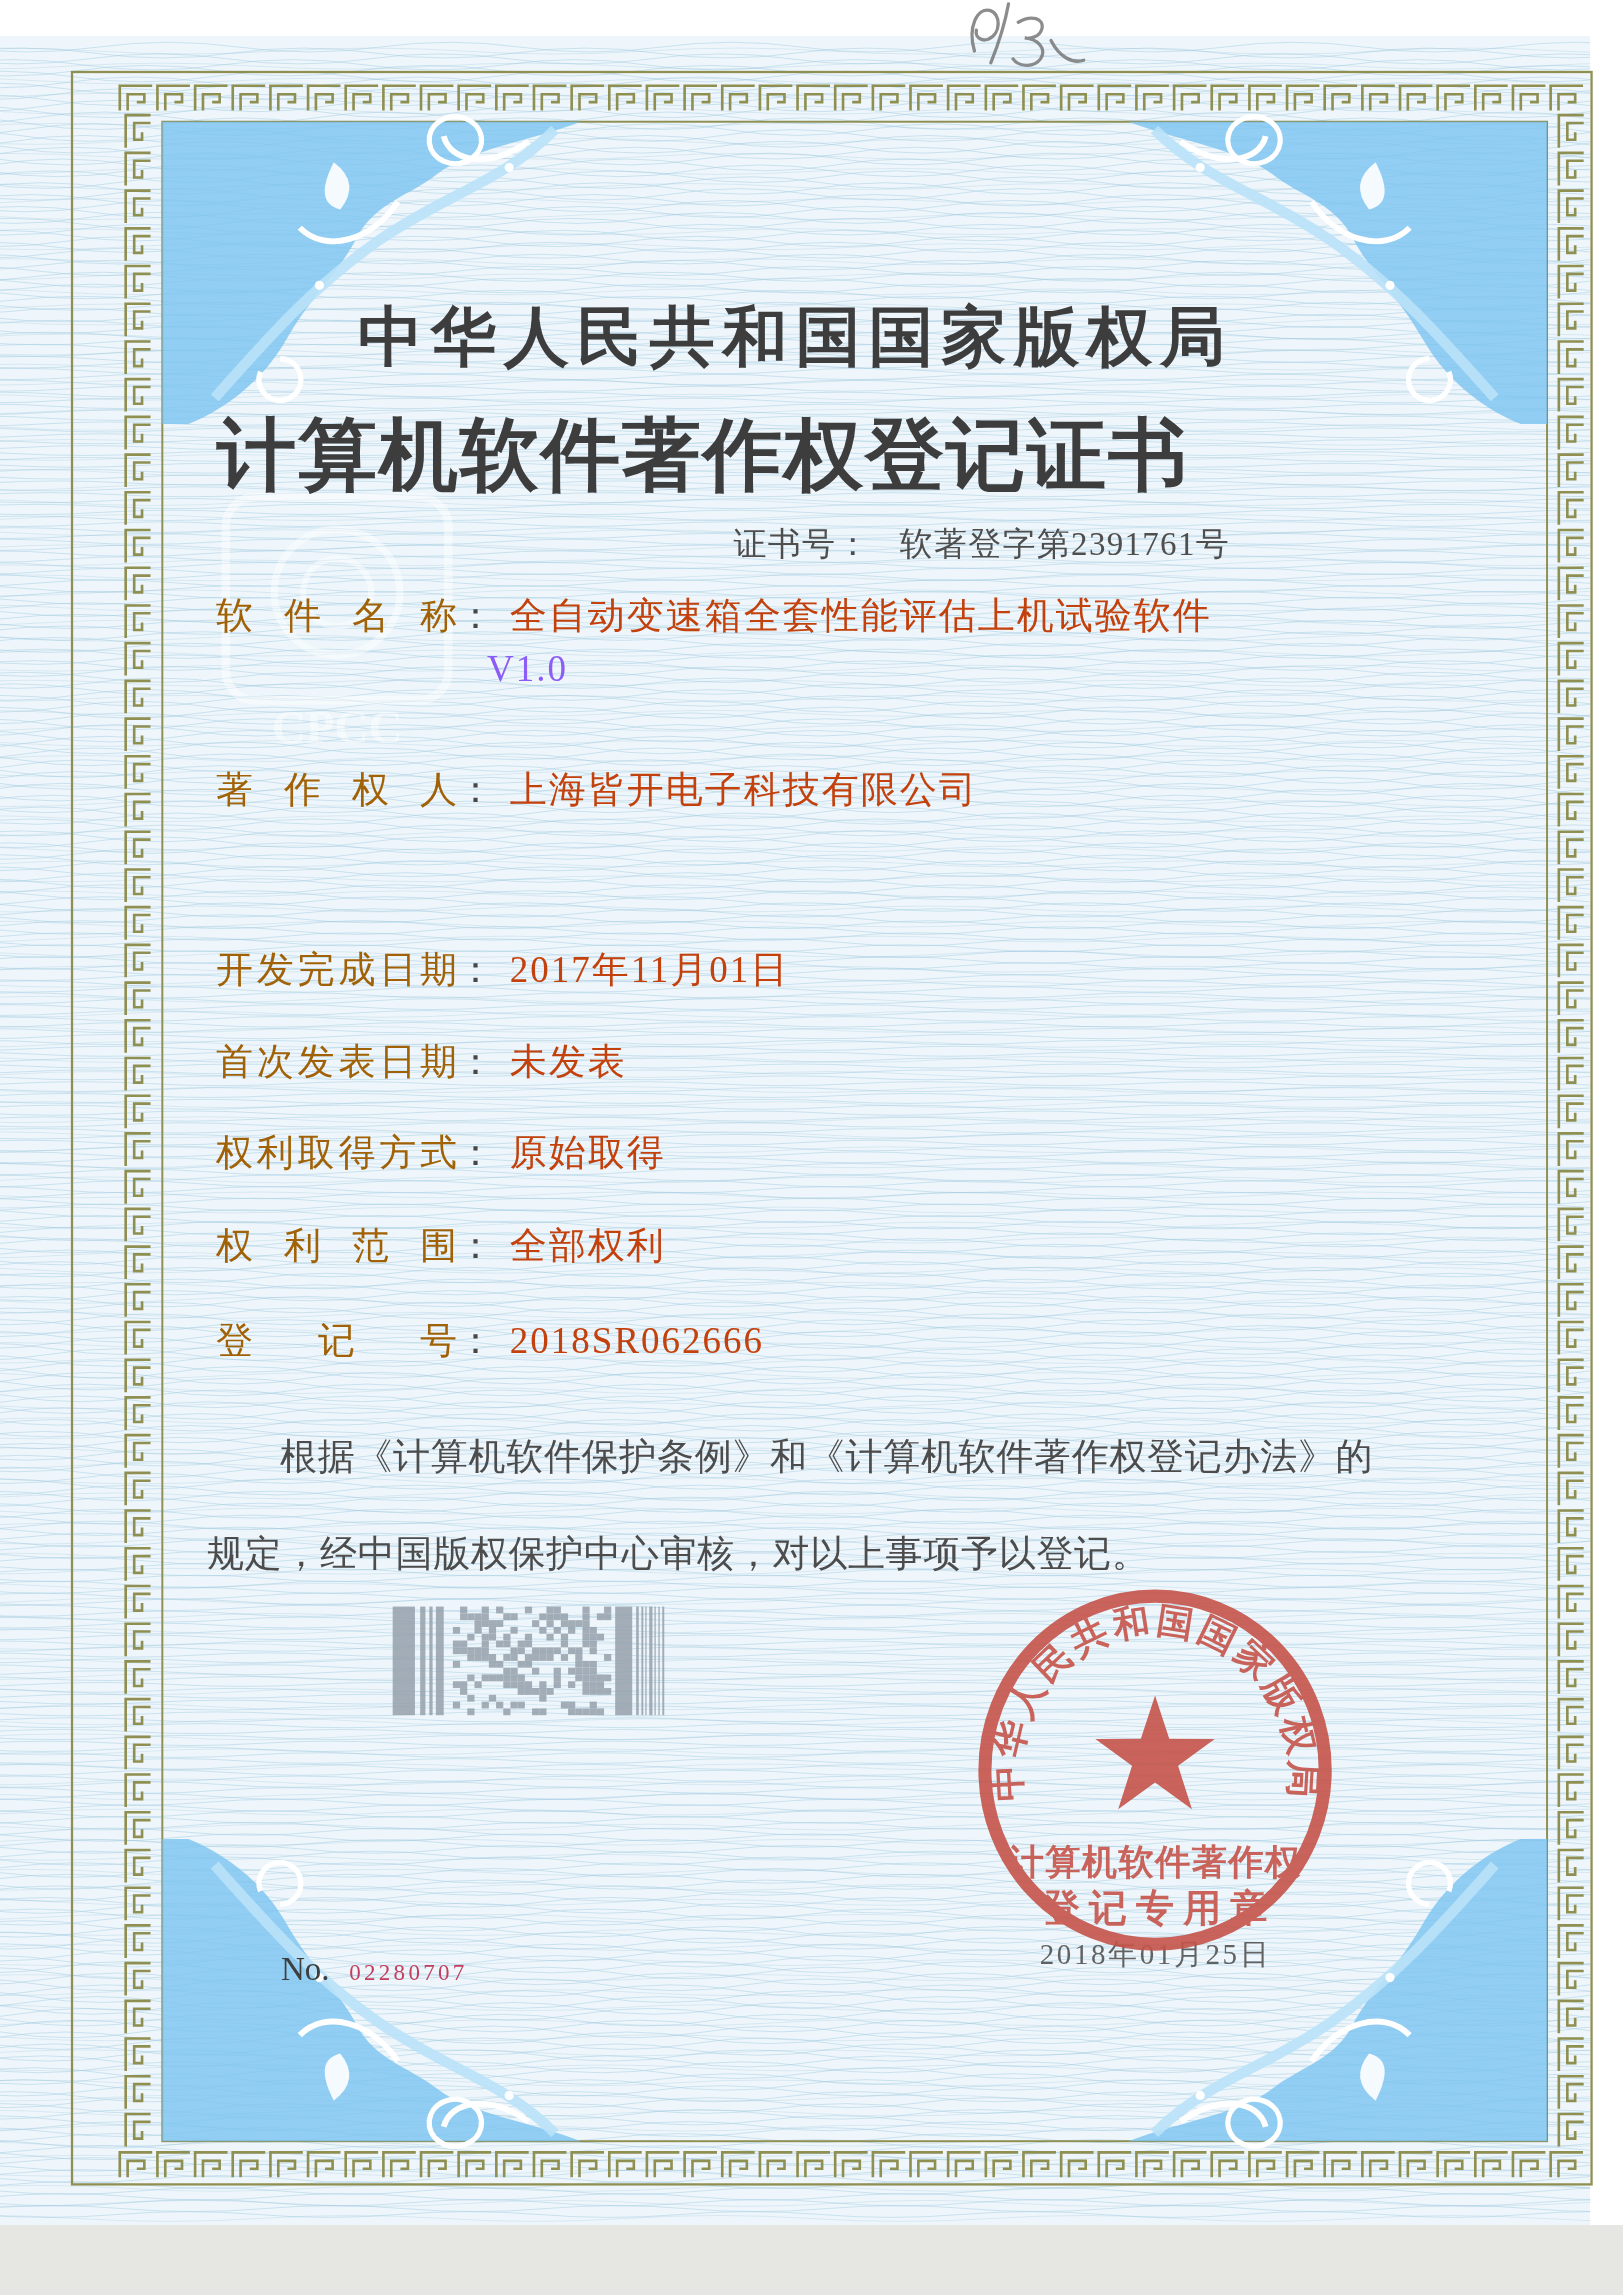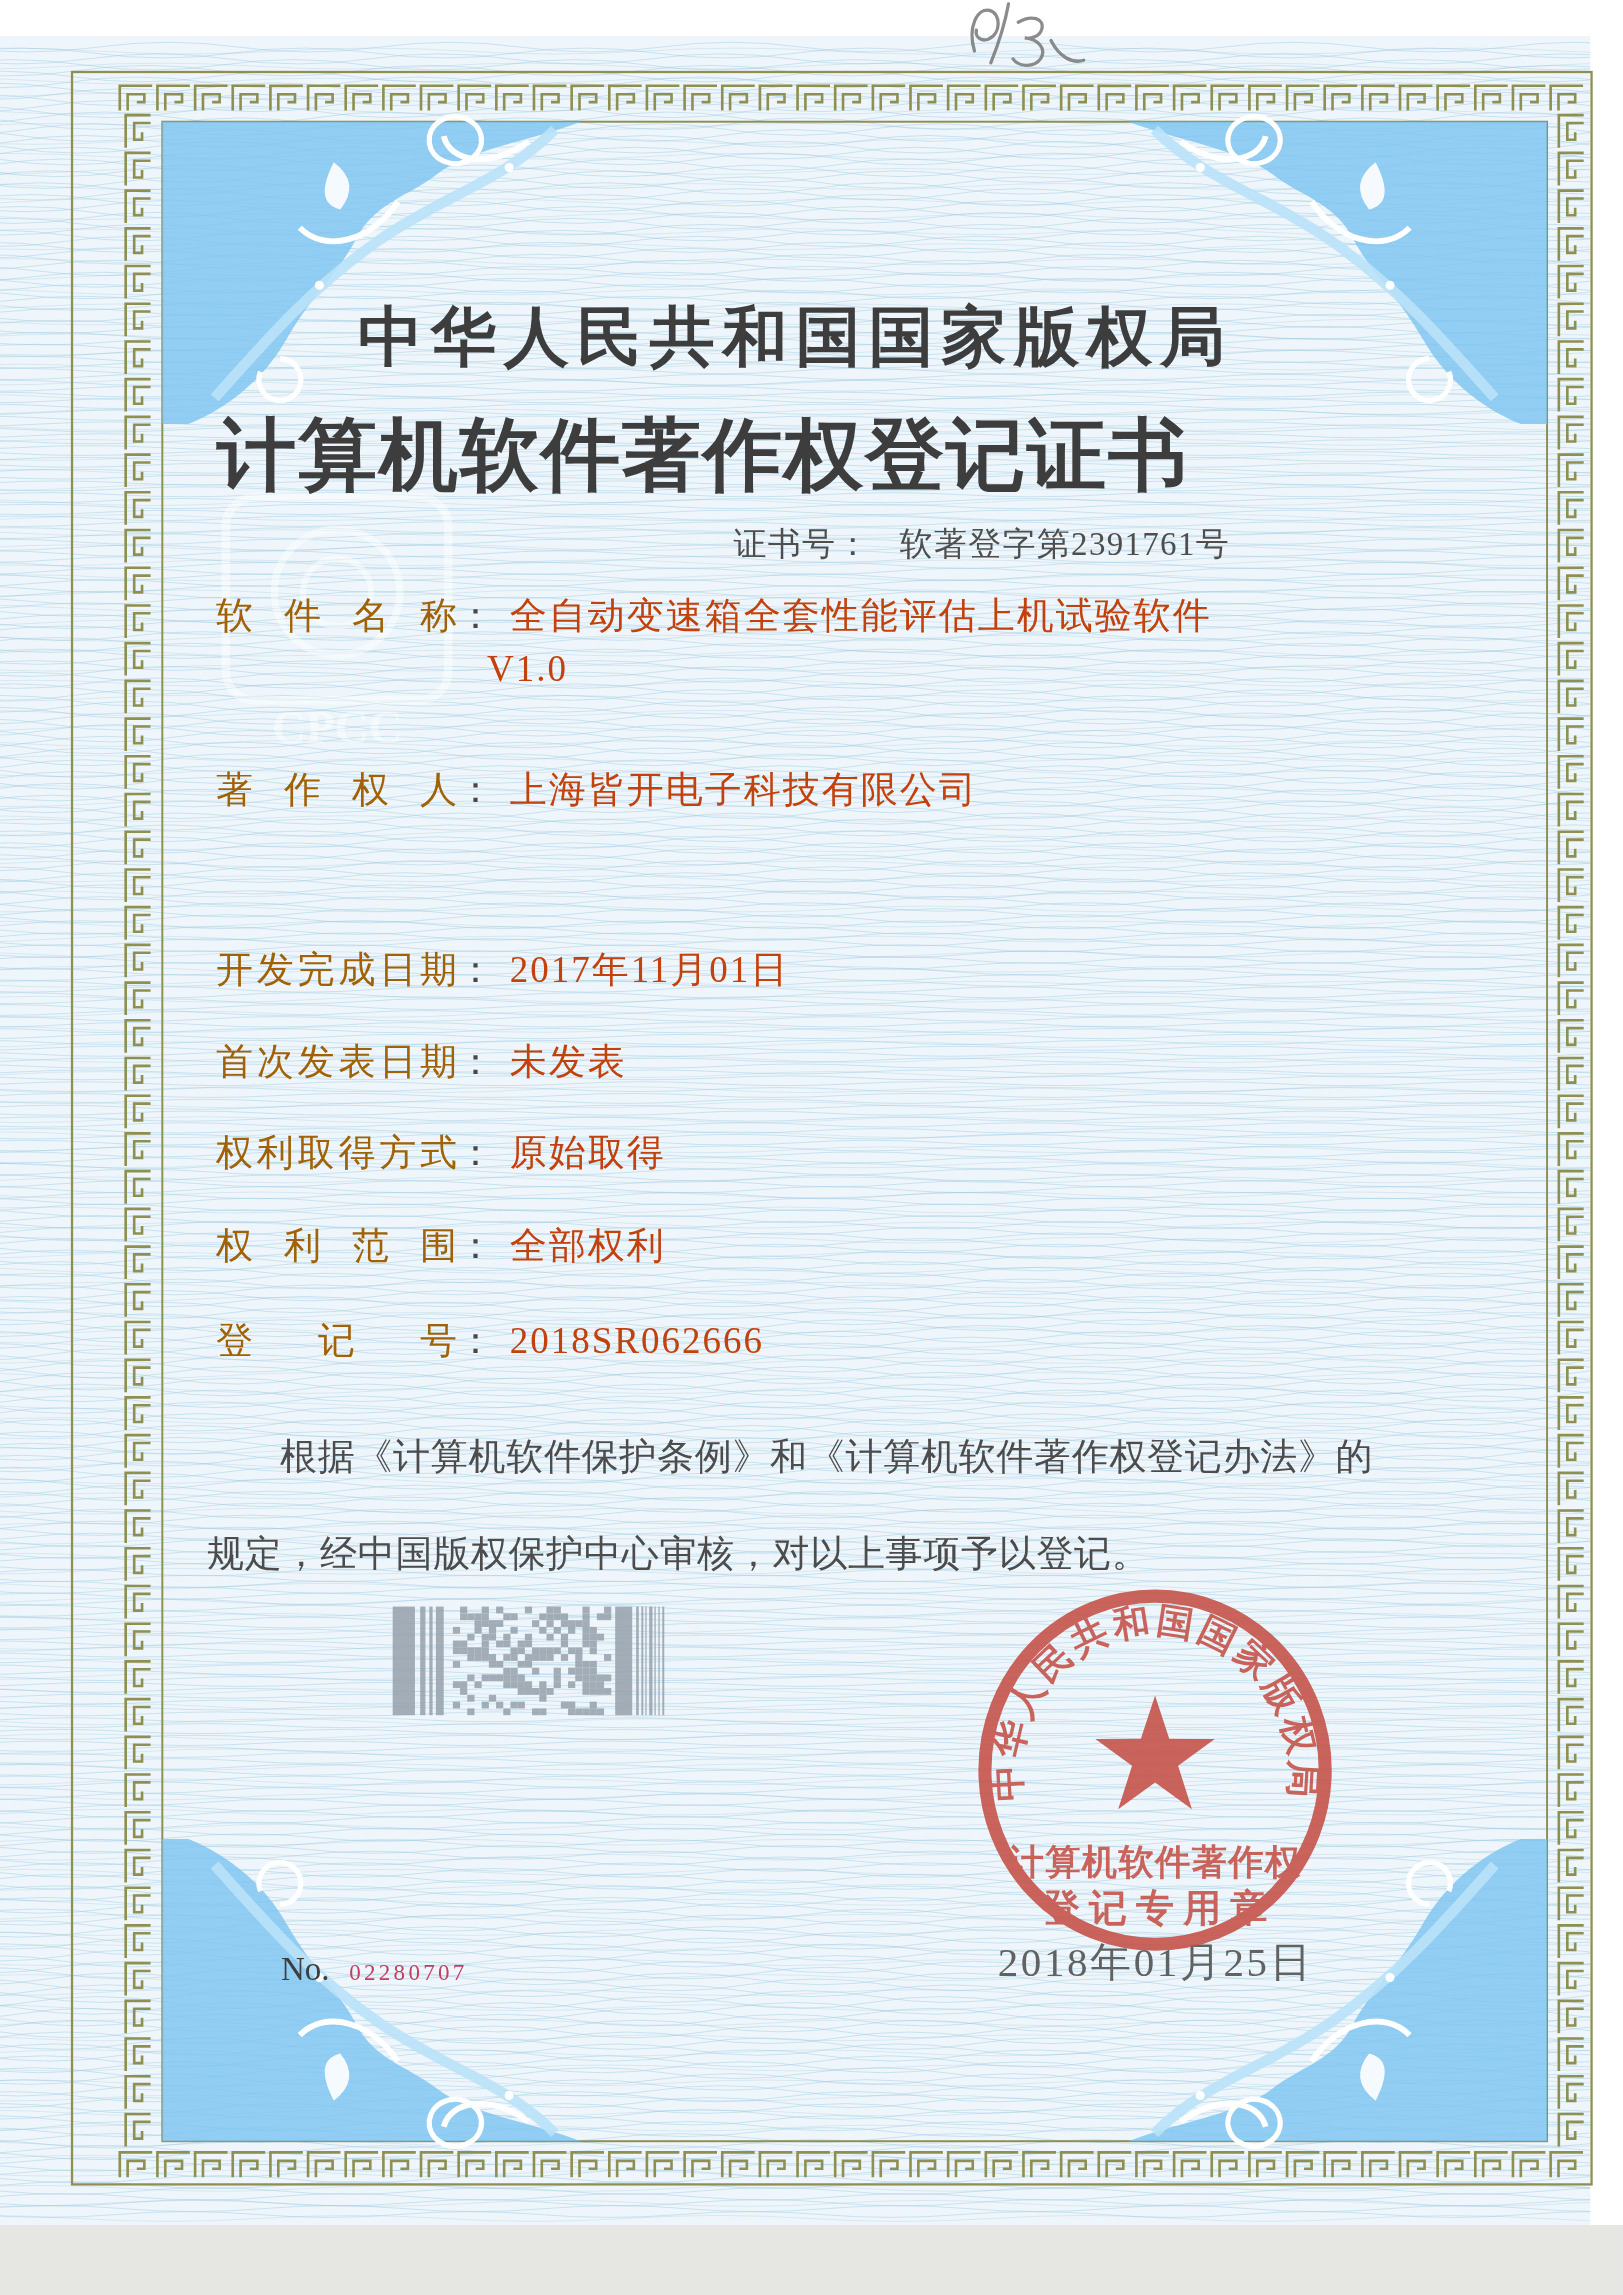--- a/index.html
+++ b/index.html
@@ -19,28 +19,28 @@
     font-size:79px;font-weight:bold;letter-spacing:2px;color:var(--ink,#3d3d3d);}
   #certline{top:522px;left:615px;width:615px;text-align:right;
     font-size:33px;color:#4e4e4e;letter-spacing:1.3px;}
   #certline .certval{margin-left:29px;}
 
   .row{left:216px;font-size:37px;white-space:nowrap;}
   .flabel{display:inline-block;width:241px;text-align:justify;text-align-last:justify;
     color:#a16207;vertical-align:top;}
   .colon{color:#474747;}
   .fvalue{margin-left:15.7px;color:#c2410c;letter-spacing:2px;}
-  #v2{left:487px;top:647px;font-size:37px;color:#c2410c;letter-spacing:2px;text-align:right;}
+  #v2{left:487px;top:647px;font-size:37px;color:#8b5cf6;letter-spacing:2px;text-align:right;}
 
   .stmt{left:207px;width:1257px;font-size:37px;color:#4c4c4c;letter-spacing:0.7px;white-space:nowrap;}
   #stmt1{top:1432px;padding-left:73px;}
   #stmt2{top:1529px;}
 
   #dateline{left:943px;top:1935px;width:425px;text-align:center;
-    font-size:41px;color:#565656;letter-spacing:2.6px;opacity:.92;}
+    font-size:29px;color:#565656;letter-spacing:2.6px;opacity:.92;}
   #serial{left:281px;top:1951px;font-size:33px;color:#3e3e3e;white-space:nowrap;}
   #serial .serialnum{color:var(--serial,#c43d5c);margin-left:19.6px;letter-spacing:3.3px;font-size:23px;}
 
   .sealStroke{fill:none;stroke:var(--seal,#c5544a);stroke-width:20px;}
   .sealFill{fill:var(--seal,#c5544a);}
   .sealText{fill:var(--seal,#c5544a);font-weight:bold;text-anchor:middle;}
   .sealArcText{font-size:56px;letter-spacing:6px;}
   .sealL1{font-size:54px;letter-spacing:2px;}
   .sealL2{font-size:58px;letter-spacing:14px;}
 </style>

